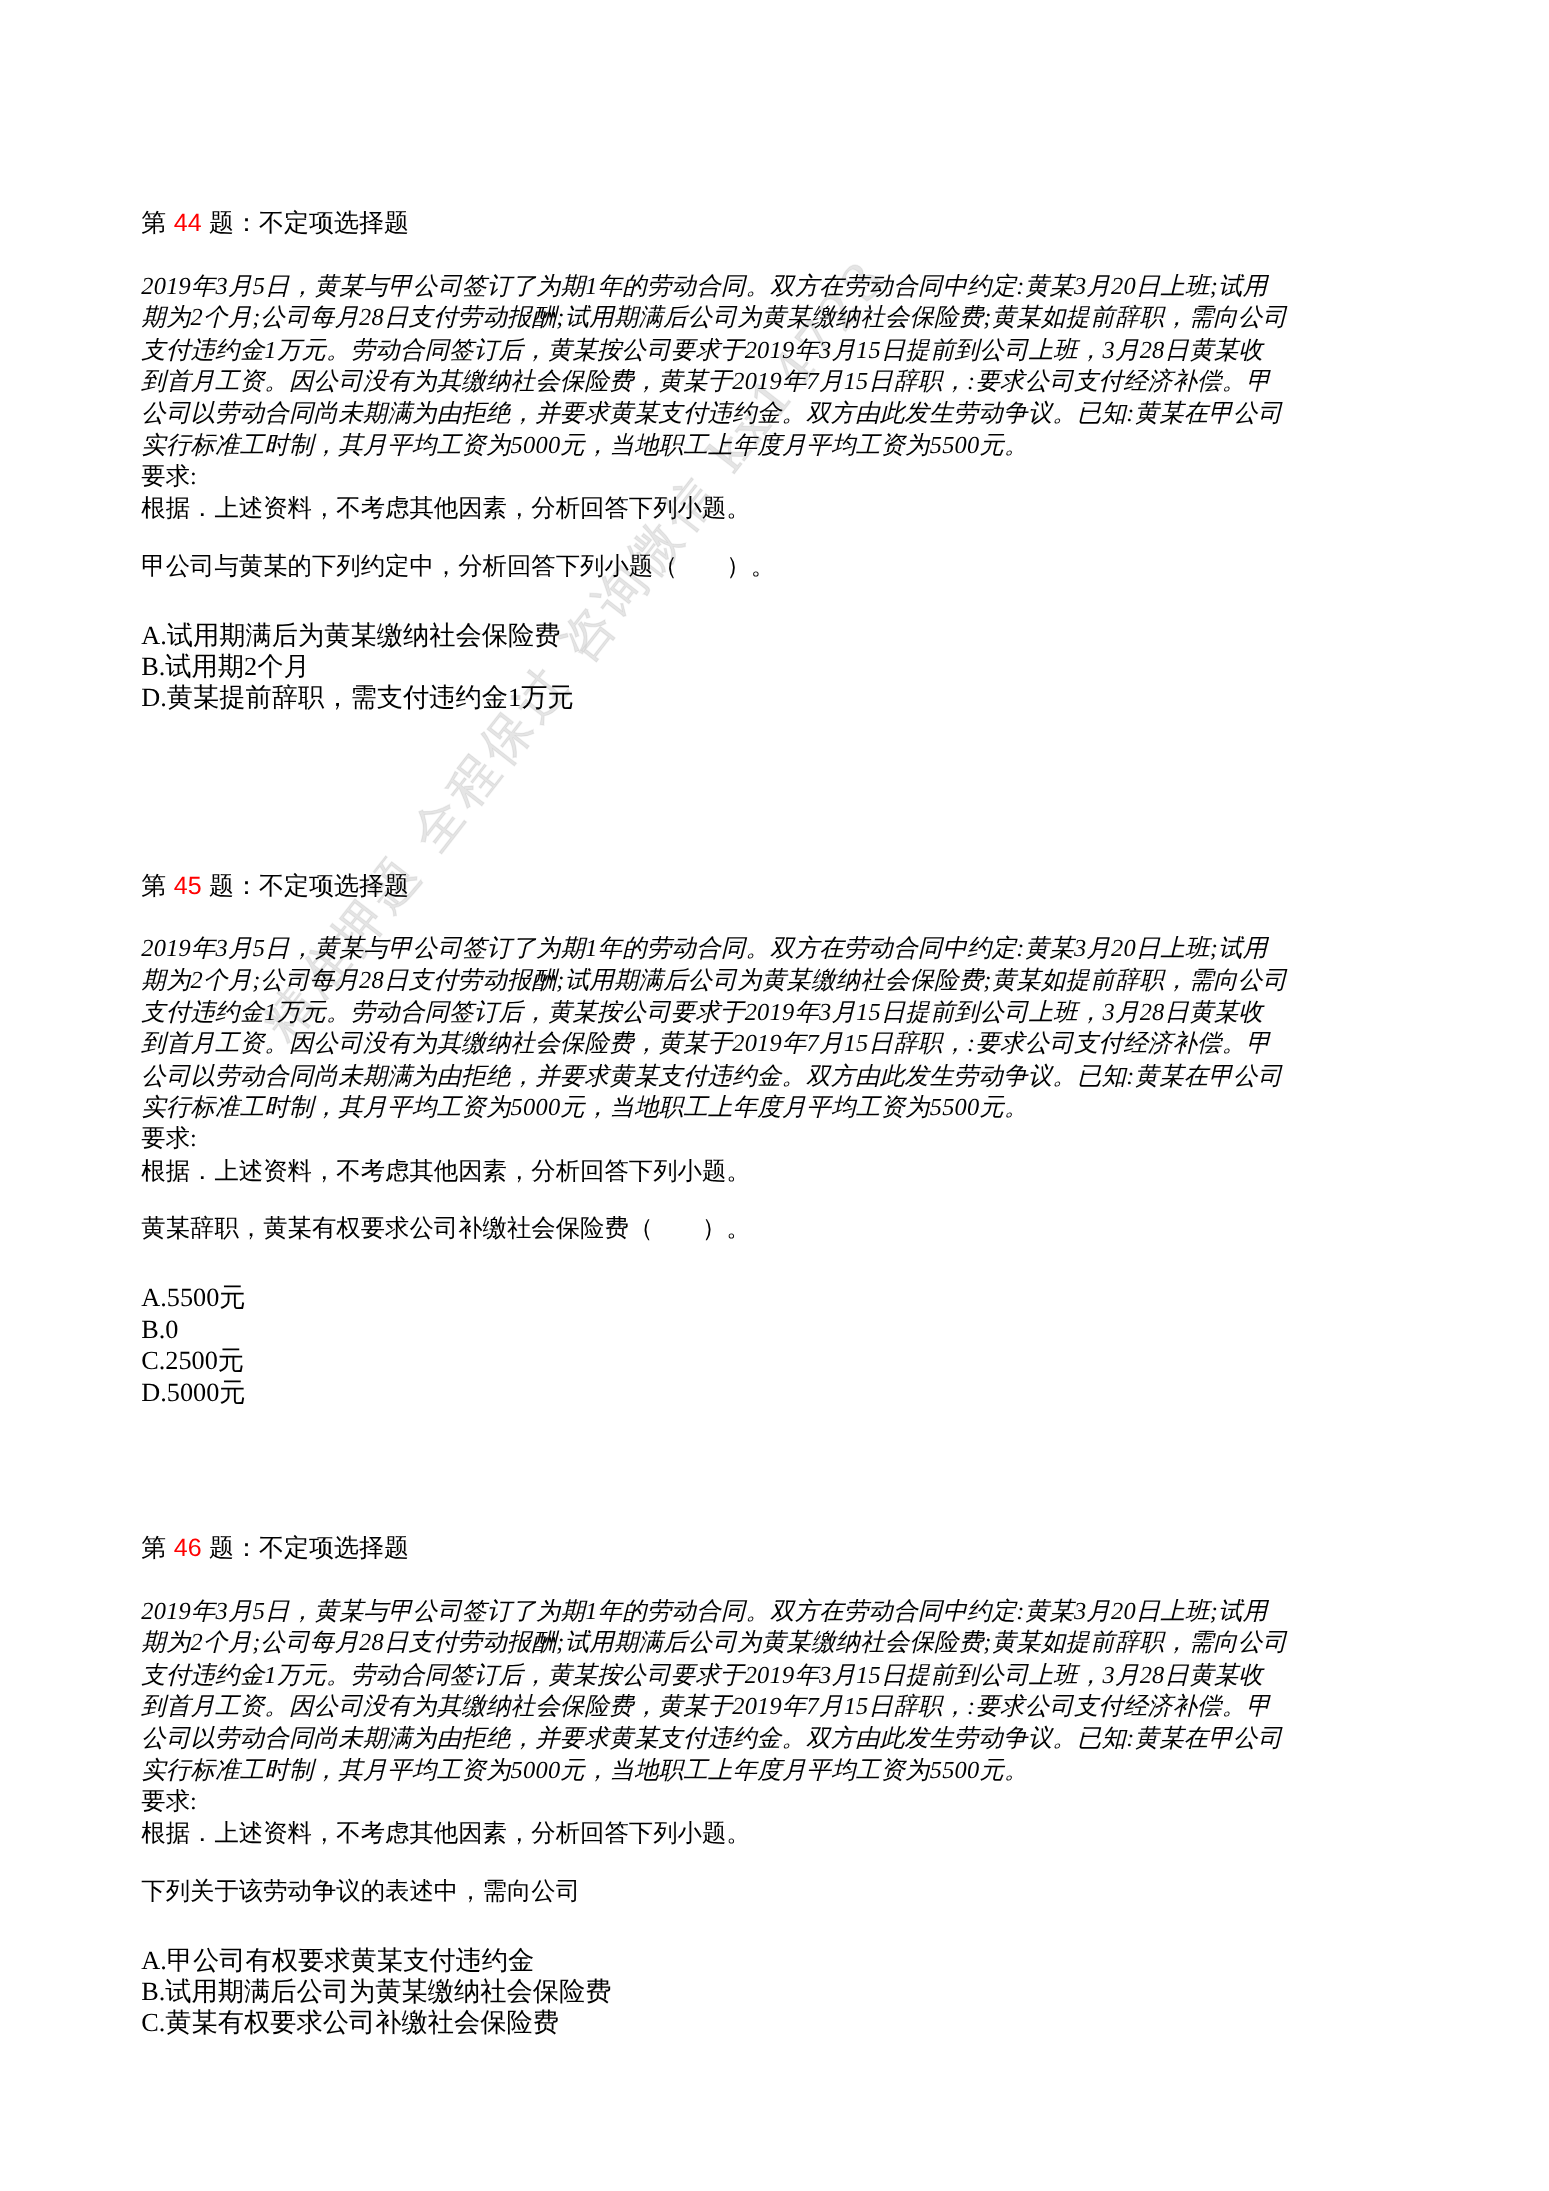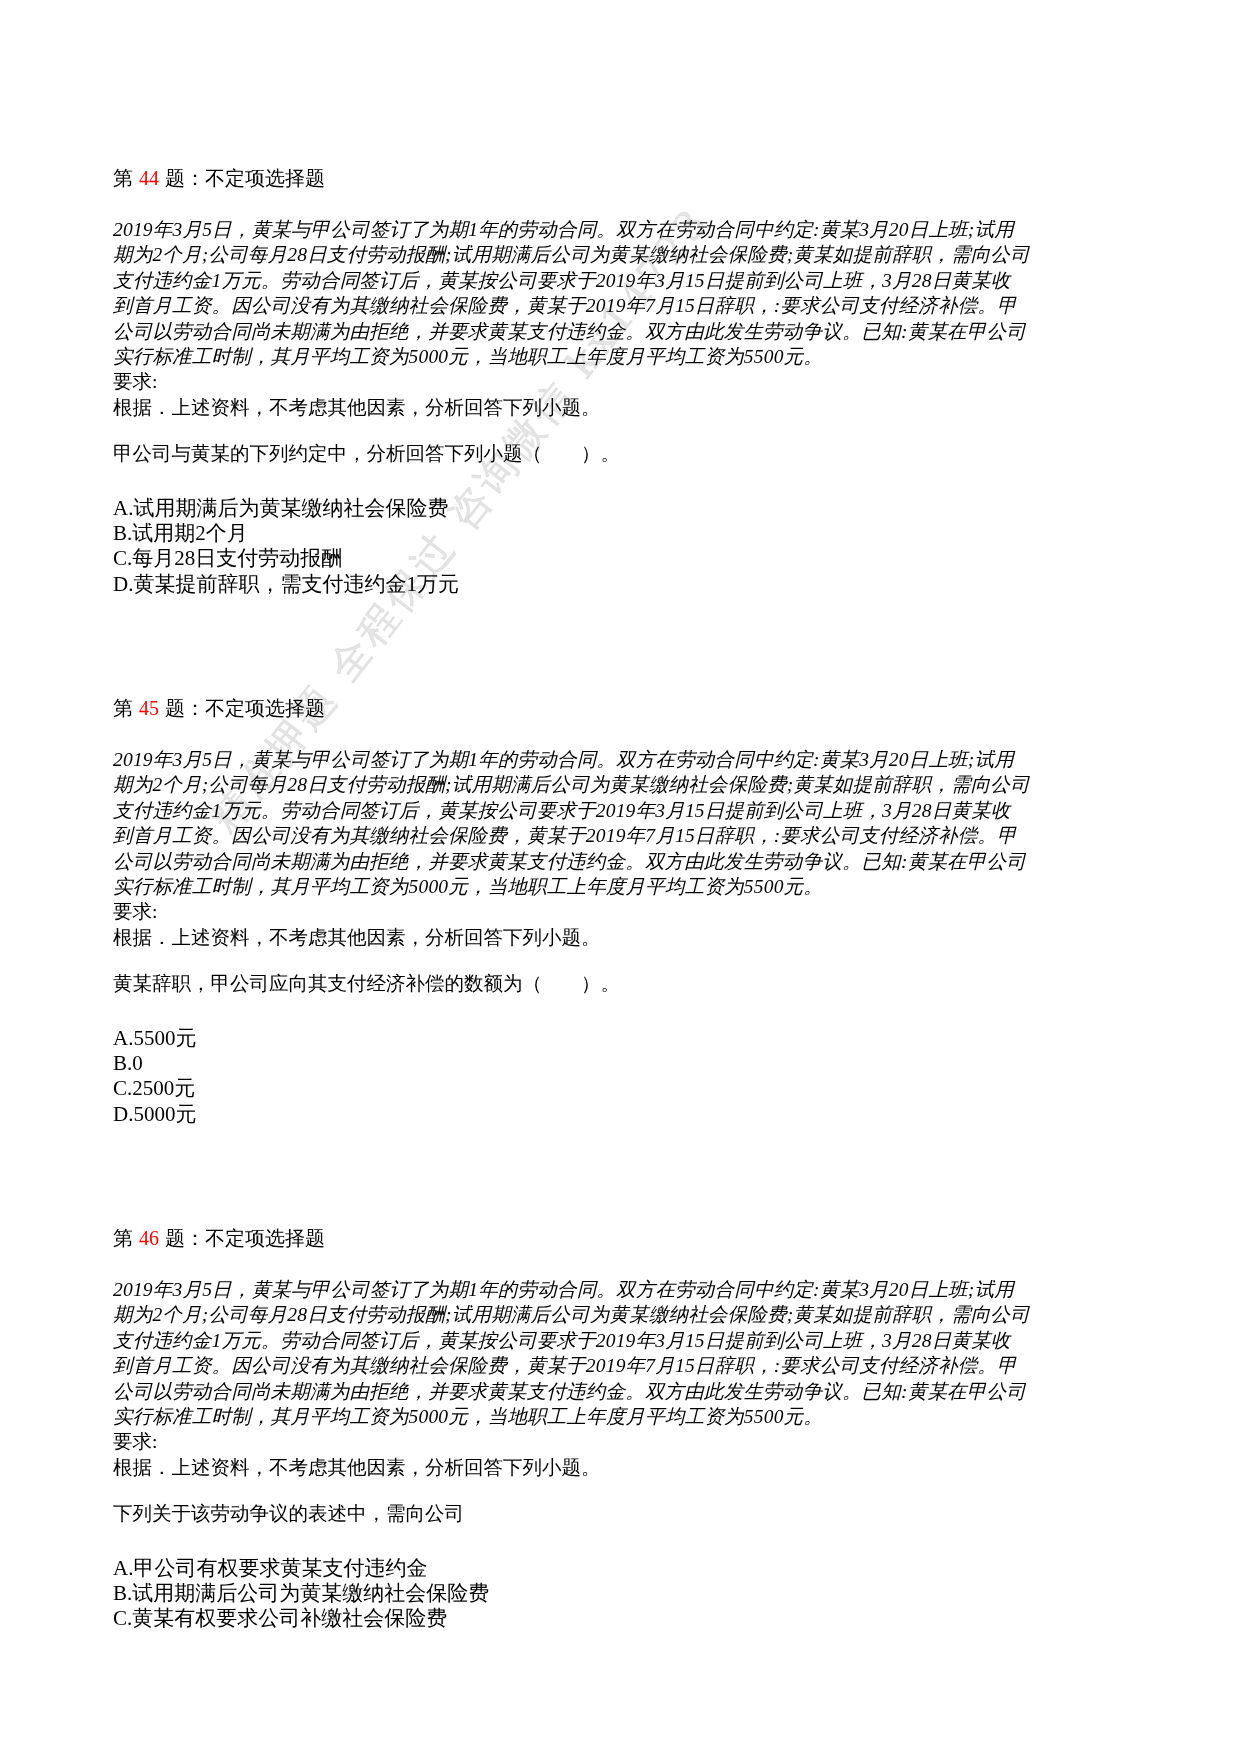--- a/index.html
+++ b/index.html
@@ -28,21 +28,21 @@
     }
     .q-header {
       font-size: 20px;
       line-height: 26px;
       height: 26px;
       white-space: nowrap;
       font-family: "DejaVu Sans", "Liberation Sans", sans-serif;
     }
     .q-num {
       color: #ff0000;
-      font-family: Liberation Serif, serif;
+      font-family: Liberation Sans, sans-serif;
       margin: 0 6px;
     }
     .q-body {
       margin-top: 26px;
       font-size: 19.5px;
       line-height: 25.4px;
       text-align: justify;
       text-align-last: left;
       letter-spacing: 0.2px;
     }
@@ -103,40 +103,39 @@
       <span class="line">到首月工资。因公司没有为其缴纳社会保险费，黄某于2019年7月15日辞职，:要求公司支付经济补偿。甲</span>
       <span class="line">公司以劳动合同尚未期满为由拒绝，并要求黄某支付违约金。双方由此发生劳动争议。已知:黄某在甲公司</span>
       <span class="line">实行标准工时制，其月平均工资为5000元，当地职工上年度月平均工资为5500元。</span>
     </div>
     <div class="q-req">要求:</div>
     <div class="q-basis">根据．上述资料，不考虑其他因素，分析回答下列小题。</div>
     <div class="q-stem">甲公司与黄某的下列约定中，分析回答下列小题（　　）。</div>
     <div class="q-options">
       <div class="q-option">A.试用期满后为黄某缴纳社会保险费</div>
       <div class="q-option">B.试用期2个月</div>
-      <div class="q-option">C.每月28日支付劳动报酬</div>
       <div class="q-option">D.黄某提前辞职，需支付违约金1万元</div>
     </div>
   </div>
 
   <div class="question" style="top:695px;">
     <div class="q-header">
       <span>第</span><span class="q-num">45</span><span>题：不定项选择题</span>
     </div>
     <div class="q-body">
       <span class="line">2019年3月5日，黄某与甲公司签订了为期1年的劳动合同。双方在劳动合同中约定:黄某3月20日上班;试用</span>
       <span class="line">期为2个月;公司每月28日支付劳动报酬;试用期满后公司为黄某缴纳社会保险费;黄某如提前辞职，需向公司</span>
       <span class="line">支付违约金1万元。劳动合同签订后，黄某按公司要求于2019年3月15日提前到公司上班，3月28日黄某收</span>
       <span class="line">到首月工资。因公司没有为其缴纳社会保险费，黄某于2019年7月15日辞职，:要求公司支付经济补偿。甲</span>
       <span class="line">公司以劳动合同尚未期满为由拒绝，并要求黄某支付违约金。双方由此发生劳动争议。已知:黄某在甲公司</span>
       <span class="line">实行标准工时制，其月平均工资为5000元，当地职工上年度月平均工资为5500元。</span>
     </div>
     <div class="q-req">要求:</div>
     <div class="q-basis">根据．上述资料，不考虑其他因素，分析回答下列小题。</div>
-    <div class="q-stem">黄某辞职，甲公司应向其支付经济补偿的数额为（　　）。</div>
+    <div class="q-stem">黄某辞职，黄某有权要求公司补缴社会保险费（　　）。</div>
     <div class="q-options">
       <div class="q-option">A.5500元</div>
       <div class="q-option">B.0</div>
       <div class="q-option">C.2500元</div>
       <div class="q-option">D.5000元</div>
     </div>
   </div>
 
   <div class="question" style="top:1225px;">
     <div class="q-header">

